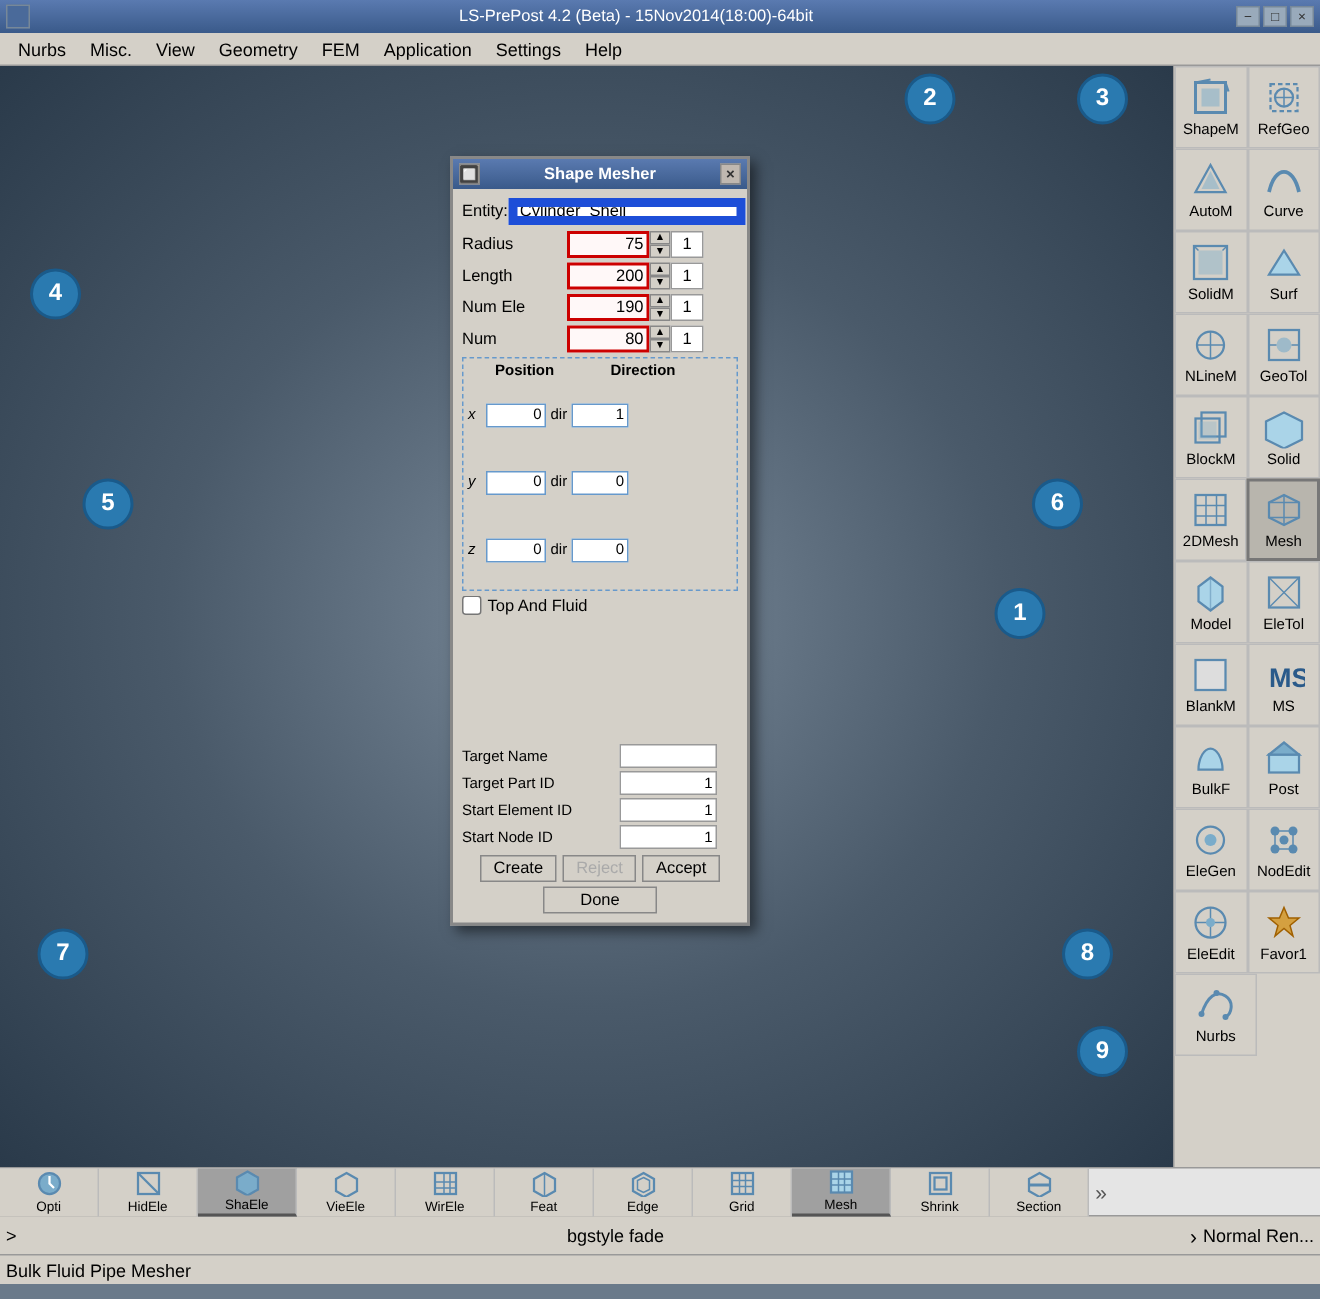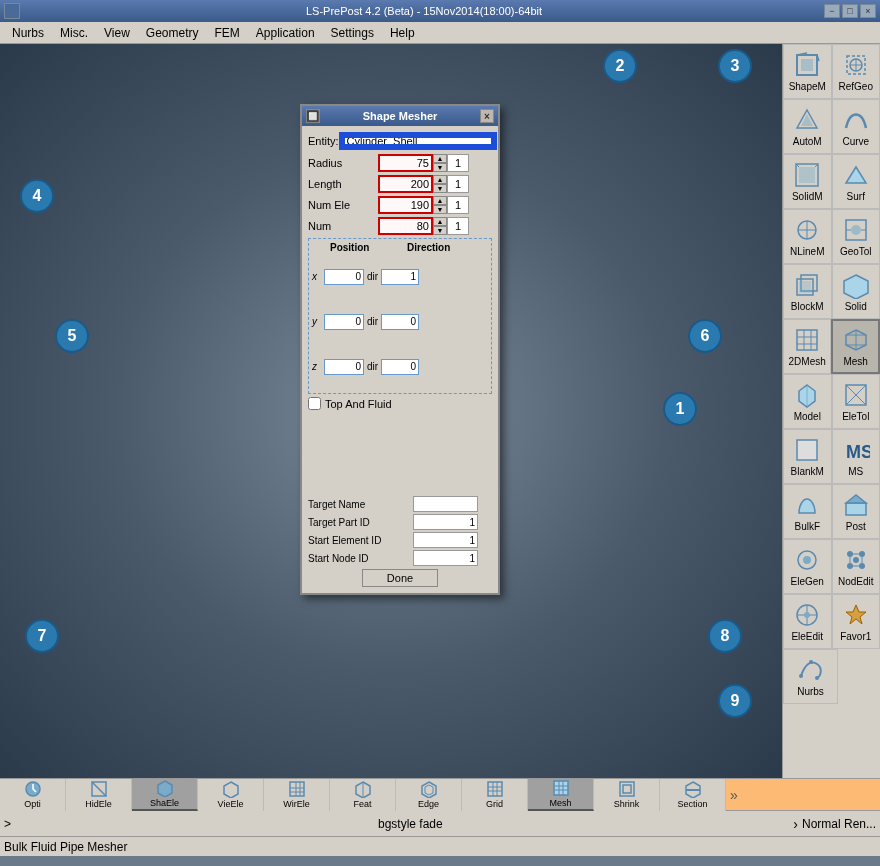--- a/index.html
+++ b/index.html
@@ -86,21 +86,21 @@
       width: 28px;
       height: 28px;
       display: flex;
       align-items: center;
       justify-content: center;
     }
 
     
     #bottom-toolbar {
       height: 32px;
-      background: #fdba74;
+      background: #e5e5e5;
       border-top: 1px solid #999;
       display: flex;
       align-items: center;
       padding: 0;
     }
     .bottom-btn {
       display: flex;
       flex-direction: column;
       align-items: center;
       justify-content: center;
@@ -509,20 +509,25 @@
           <div class="target-row">
             <label>Start Element ID</label>
             <input type="text" value="1" style="">
           </div>
           <div class="target-row">
             <label>Start Node ID</label>
             <input type="text" value="1" style="">
           </div>
         </div>
 
+        <div class="dialog-buttons">
+          <button class="dlg-btn">Create</button>
+          <button class="dlg-btn" disabled="">Reject</button>
+          <button class="dlg-btn">Accept</button>
+        </div>
 
         <div class="done-row">
           <button class="dlg-btn" style="padding: 2px 24px;">Done</button>
         </div>
       </div>
     </div>
 
   </div>
 
   <div id="right-toolbar">

